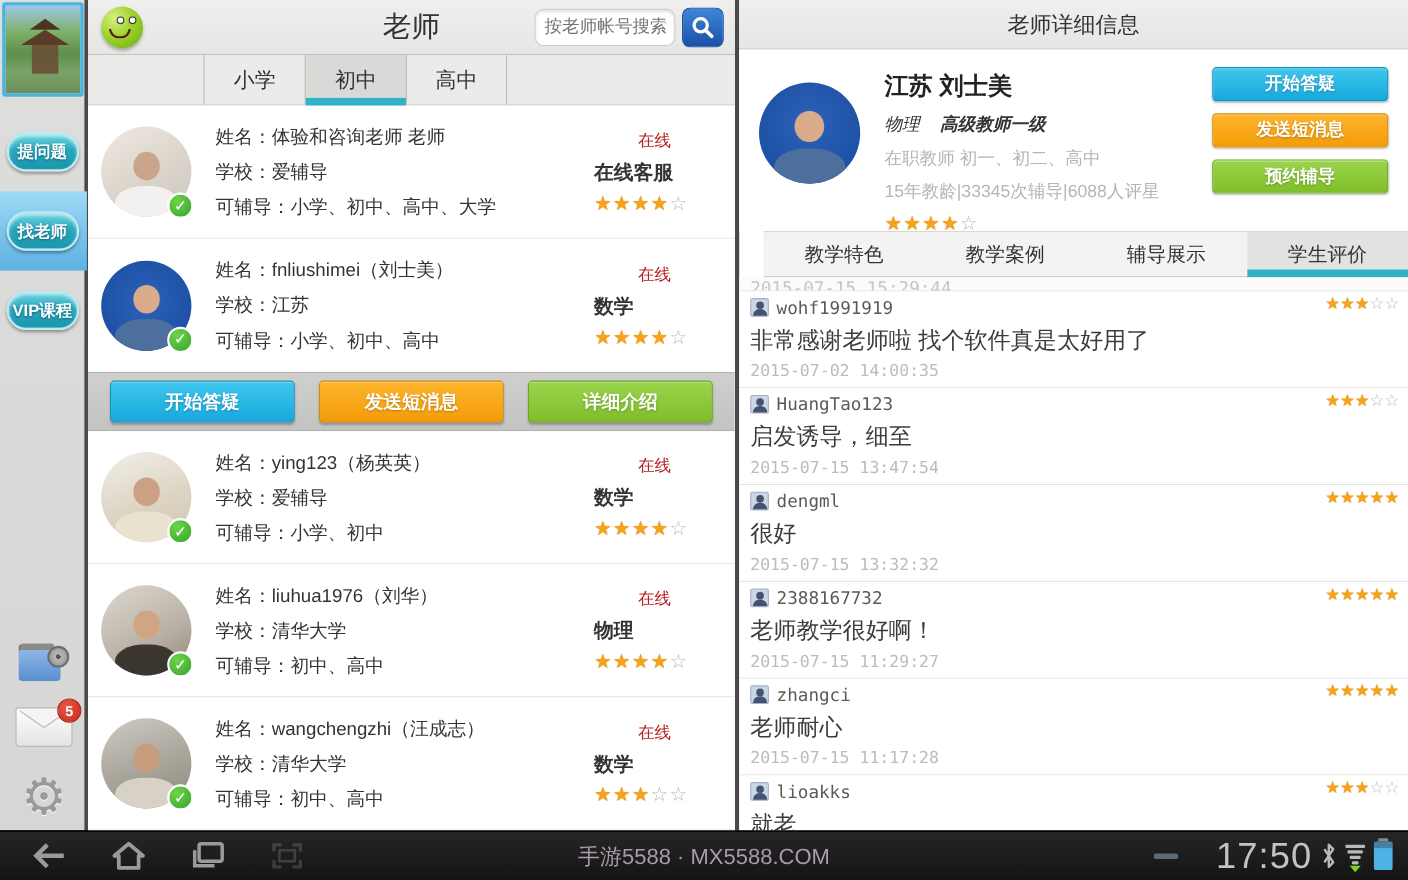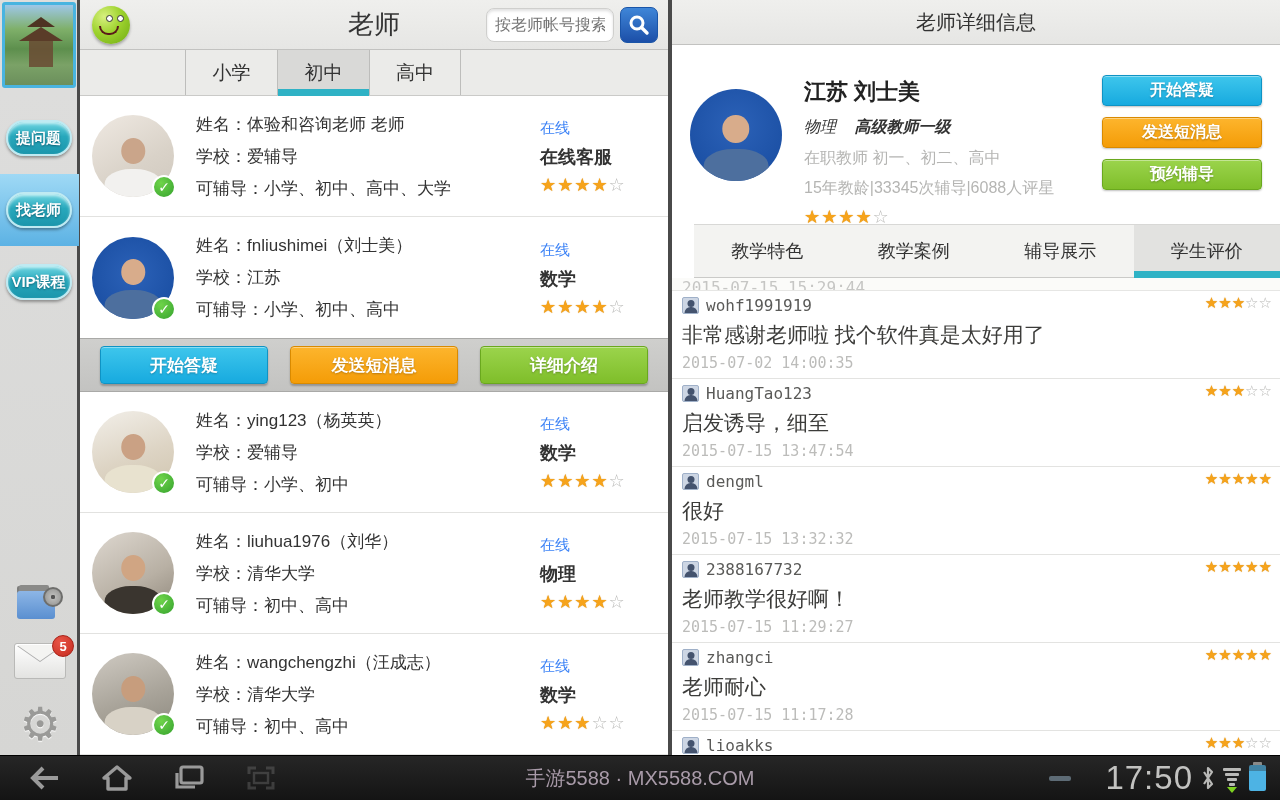--- a/index.html
+++ b/index.html
@@ -69,51 +69,51 @@
   .t-avatar { width:82px; height:82px; border-radius:50%; position:relative; flex-shrink:0; margin-left:4px; overflow:visible; }
   .t-avatar .ph { width:100%; height:100%; border-radius:50%; overflow:hidden; position:relative; }
   .person { position:absolute; left:50%; bottom:-6%; transform:translateX(-50%); width:70%; height:78%; }
   .person .hd { position:absolute; left:50%; top:0; transform:translateX(-50%); width:42%; height:40%; border-radius:50%; }
   .person .bd { position:absolute; left:50%; bottom:0; transform:translateX(-50%); width:100%; height:52%; border-radius:45% 45% 0 0; }
   .check { position:absolute; right:-2px; bottom:-2px; width:24px; height:24px; border-radius:50%;
     background:radial-gradient(circle at 35% 30%, #6fd44a, #35a22e); border:2px solid #fff;
     color:#fff; font-size:14px; font-weight:bold; display:flex; align-items:center; justify-content:center; }
   .t-info { margin-left:22px; display:flex; flex-direction:column; gap:9px; font-size:17px; color:#333; }
   .t-side { position:absolute; right:18px; top:50%; transform:translateY(-50%); width:110px; display:flex; flex-direction:column; gap:7px; }
-  .online { color:#3b82f6; font-size:15px; }
+  .online { color:#b91c1c; font-size:15px;text-align:center; }
   .subject { color:#333; font-size:18px;font-weight:bold; }
   .stars { font-size:18px; letter-spacing:1px; line-height:1; }
   .st.f { color:#f6a31b; text-shadow:0 0 1px #c87d00; }
   .st.e { color:#b9b9b7; }
   .action-bar { height:54px; background:linear-gradient(#cfcfcd,#c3c3c1); border-top:1px solid #a9a9a7; border-bottom:1px solid #a9a9a7;
     display:flex; align-items:center; justify-content:space-between; padding:0 20px; }
   .abtn { width:168px; height:38px; border-radius:4px; color:#fff; font-size:17px; font-weight:bold; cursor:pointer;
     display:flex; align-items:center; justify-content:center; text-shadow:0 1px 2px rgba(0,0,0,.25);
     box-shadow:0 2px 2px rgba(0,0,0,.25), inset 0 1px 0 rgba(255,255,255,.4); }
   .btn-cyan { background:linear-gradient(#3ec6ec,#17aadf); border:1px solid #0f93c4; }
   .btn-orange { background:linear-gradient(#fdb52d,#f49c07); border:1px solid #d98a00; }
   .btn-green { background:linear-gradient(#9bd44c,#7fbe2a); border:1px solid #6aa81e; }
 
   
   .right-panel { flex:1; display:flex; flex-direction:column; background:#fff; }
   .rp-header { height:45px; background:linear-gradient(#efefed,#e6e6e4); border-bottom:1px solid #c2c2c0;
     display:flex; align-items:center; justify-content:center; font-size:20px; color:#333; }
-  .rp-card { height:165px; background:#fff; display:flex; padding:14px 16px 0 18px; position:relative;margin-top:14px; }
+  .rp-card { height:165px; background:#fff; display:flex; padding:14px 16px 0 18px; position:relative; }
   .d-avatar { width:92px; height:92px; border-radius:50%; overflow:hidden; position:relative; margin-top:16px;
     background:radial-gradient(circle at 50% 40%, #2c62b8, #164a9e); flex-shrink:0; }
   .d-text { margin-left:22px; padding-top:4px; }
   .d-name { font-size:22px; font-weight:bold; color:#222; margin-bottom:10px; }
   .d-row1 { font-size:16px; color:#333; margin-bottom:10px;font-style:italic; }
   .d-row1 b { margin-left:14px; }
   .d-gray { font-size:16px; color:#b5b5b3; margin-bottom:9px; }
   .d-btns { position:absolute; right:18px; top:16px; display:flex; flex-direction:column; gap:11px; }
   .dbtn { width:160px; height:31px; border-radius:4px; color:#fff; font-size:16px; font-weight:bold; cursor:pointer;
     display:flex; align-items:center; justify-content:center; text-shadow:0 1px 2px rgba(0,0,0,.25);
     box-shadow:0 1px 2px rgba(0,0,0,.25), inset 0 1px 0 rgba(255,255,255,.4); }
-  .rp-tabs { height:54px; background:#f3f3f1; border-top:1px solid #d8d8d6; border-bottom:1px solid #cacac8; display:flex;margin-left:22px; }
+  .rp-tabs { height:42px; background:#f3f3f1; border-top:1px solid #d8d8d6; border-bottom:1px solid #cacac8; display:flex;margin-left:22px; }
   .rp-tab { flex:1; display:flex; align-items:center; justify-content:center; font-size:18px; color:#333; cursor:pointer; position:relative; }
   .rp-tab.active { background:#e2e2e0; }
   .rp-tab.active::after { content:""; position:absolute; left:0; right:0; bottom:-1px; height:7px; background:#2fb2c5; }
   .c-list { flex:1; overflow:hidden; position:relative; }
   .c-clip { height:13px; overflow:hidden; color:#c6c6c4; font-size:16px; padding:0 10px;
     font-family:"DejaVu Sans Mono",monospace; border-bottom:1px solid #e6e6e4; background:#fbfbf9; }
   .c-row { padding:5px 10px 6px 10px; border-bottom:1px solid #e3e3e1; position:relative; background:#fff; }
   .c-user { display:flex; align-items:center; gap:7px; font-size:16px; color:#5a5a58; font-family:"DejaVu Sans Mono",monospace; }
   .u-ic { width:17px; height:17px; background:#cdd6e4; border:1px solid #9fb0c8; border-radius:2px; position:relative; overflow:hidden; }
   .u-ic::before { content:""; position:absolute; left:50%; top:2px; transform:translateX(-50%); width:7px; height:7px; border-radius:50%; background:#44536e; }

